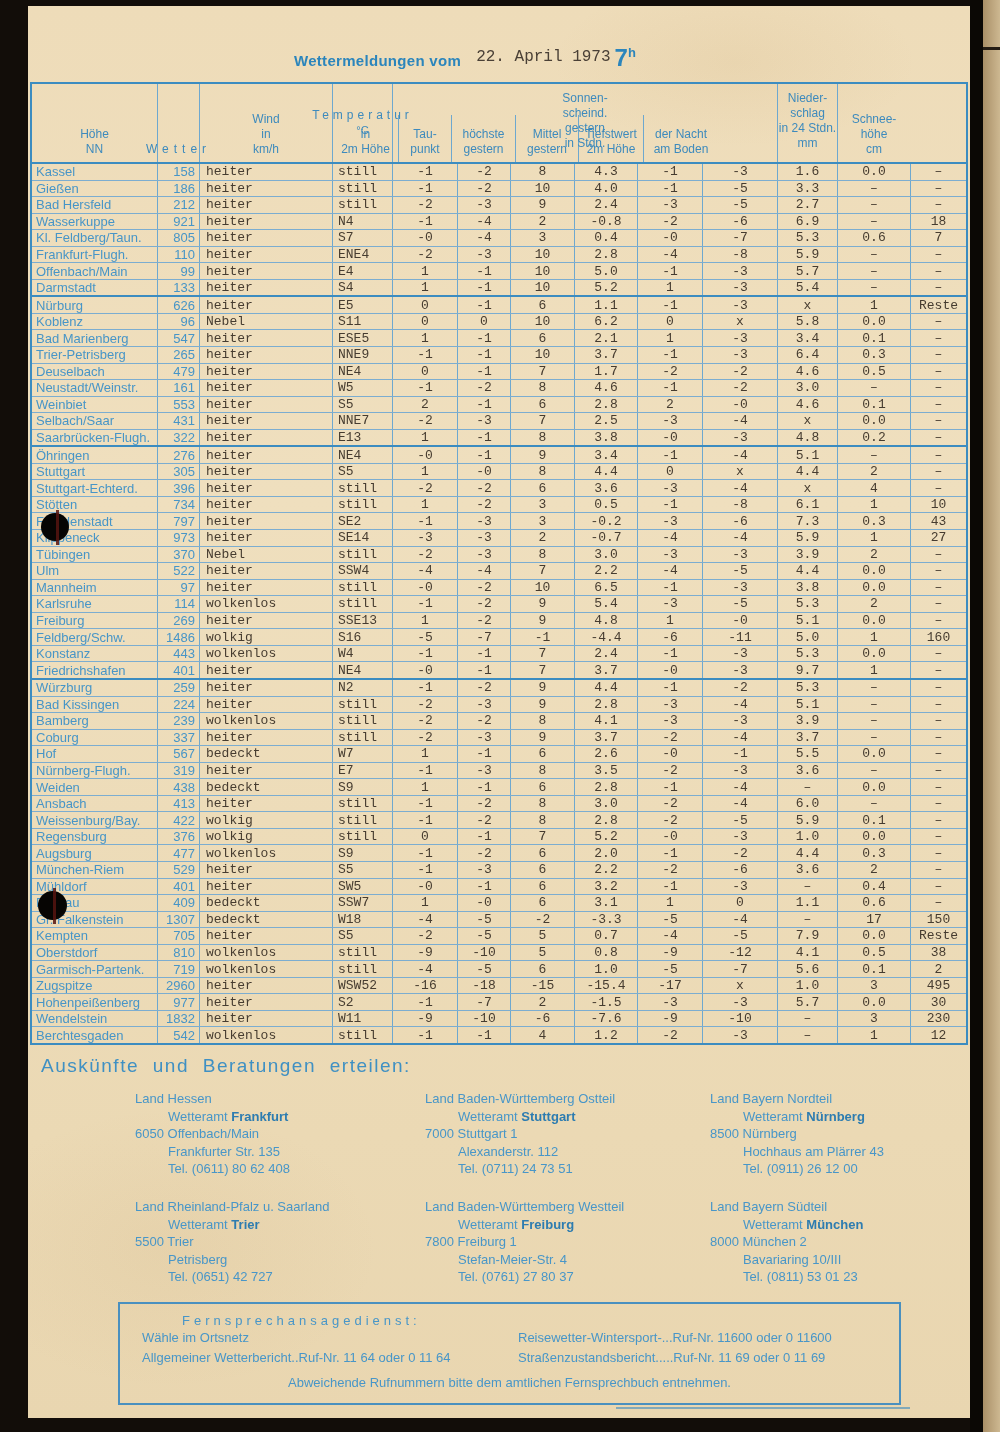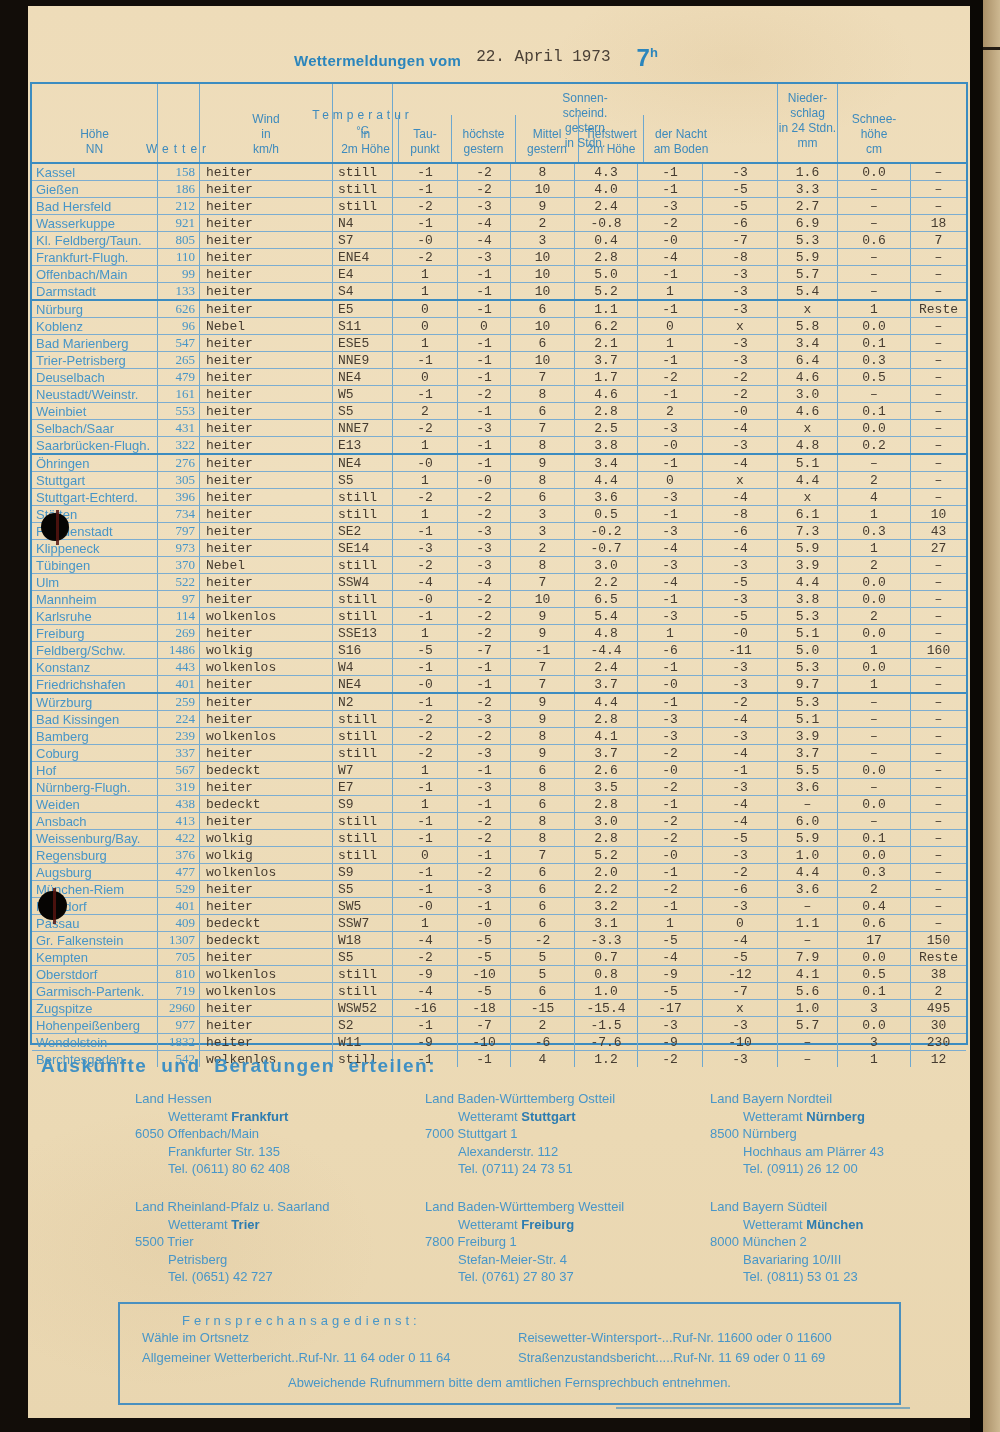--- a/index.html
+++ b/index.html
@@ -14,21 +14,21 @@
   .edge-black{position:absolute;left:970px;top:0;width:13px;height:1432px;background:#0b0805}
   .edge-sliver{position:absolute;left:983px;top:0;width:17px;height:1432px;
                background:linear-gradient(90deg,#a98f67,#cdb891)}
   .edge-line{position:absolute;left:983px;top:47px;width:17px;height:3px;background:#241c14}
 
   
   .title{position:absolute;left:266px;top:38px;white-space:nowrap}
   .t-main{font-weight:bold;font-size:15px;color:#2b85bc;letter-spacing:.3px}
   .t-date{font-family:"Liberation Mono","DejaVu Sans Mono",monospace;font-size:16px;
           color:#4a4036;position:relative;top:-5px;margin-left:15px}
-  .t-hour{color:#2b85bc;font-weight:bold;font-size:24px;margin-left:26px}
+  .t-hour{color:#2b85bc;font-weight:bold;font-size:24px;margin-left:4px}
   .t-hour .hr-unit{font-style:normal;font-size:13px;vertical-align:9px;letter-spacing:0}
 
   
   :root{--cols:125px 42px 133px 60px 65px 53px 64px 63px 65px 75px 60px 73px 56px;
         --hcols:125px 42px 133px 60px 385px 60px 73px 56px;
         --ln:#6ea8cf;--lnh:#3c8cc0;--blue:#4795c7;--hblue:#3d8abd;--ink:#463c30}
   .table{position:absolute;left:2px;top:76px;width:934px;border:2px solid var(--lnh)}
   .thead{height:78px;border-bottom:2px solid var(--lnh);display:grid;grid-template-columns:var(--hcols);
          color:var(--hblue);font-size:12px;line-height:15px}
   .hc{border-left:1px solid var(--ln);position:relative;display:flex;flex-direction:column;
@@ -48,36 +48,36 @@
   .tbody{display:flex;flex-direction:column;height:879px}
   .trow{flex:1;display:grid;grid-template-columns:var(--cols);border-bottom:1px solid #7cadd0}
   .trow:last-child{border-bottom:none}
   .trow.sec{border-bottom:2px solid var(--lnh)}
   .cell{border-left:1px solid var(--ln);display:flex;align-items:center;justify-content:center;
         font-family:"Liberation Mono","DejaVu Sans Mono",monospace;font-size:13px;color:var(--ink);
         white-space:nowrap;overflow:hidden}
   .cell:first-child{border-left:none}
   .c-s{font-family:"Liberation Sans",sans-serif;color:var(--blue);justify-content:flex-start;
        padding-left:4px;font-size:13px}
-  .c-h{font-family:Liberation Serif, serif;color:var(--blue);justify-content:flex-end;padding-right:4px}
+  .c-h{font-family:Liberation Sans, sans-serif;color:var(--blue);justify-content:flex-end;padding-right:4px}
   .c-w{justify-content:flex-start;padding-left:6px}
   .c-wind{justify-content:flex-start;padding:0 7px 0 5px}
 
   
   .hole{position:absolute;border-radius:50%;
         background:radial-gradient(circle at 42% 42%,#060503 62%,#1c130c 100%)}
   .hole-1{left:13px;top:507px;width:28px;height:28px}
   .hole-2{left:10px;top:885px;width:29px;height:29px}
   .streak{position:absolute;width:3px;background:#571510;opacity:.85}
   .streak-1{left:28px;top:504px;height:35px}
   .streak-2{left:25px;top:882px;height:36px}
 
   
   .foot-head{position:absolute;left:13px;top:1049px;font-size:19px;color:#3f90c3;
-             letter-spacing:1.5px;word-spacing:7px;font-weight:700}
+             letter-spacing:1.5px;word-spacing:7px;font-weight:400}
   .office{position:absolute;width:270px;font-size:13px;line-height:17.5px;color:#4896c8;white-space:nowrap}
   .office .ind{padding-left:33px}
   .office .city{font-weight:bold;color:#2d7cb0}
   .o-1{left:107px;top:1084px}.o-2{left:397px;top:1084px}.o-3{left:682px;top:1084px}
   .o-4{left:107px;top:1192px}.o-5{left:397px;top:1192px}.o-6{left:682px;top:1192px}
 
   .phone-box{position:absolute;left:90px;top:1296px;width:779px;height:99px;
              border:2px solid #4a90bf;color:#4896c8;font-size:13px}
   .pb-head{padding:9px 0 0 62px;letter-spacing:4px;font-size:13px}
   .pb-row{display:flex;padding-left:22px;line-height:20px}

